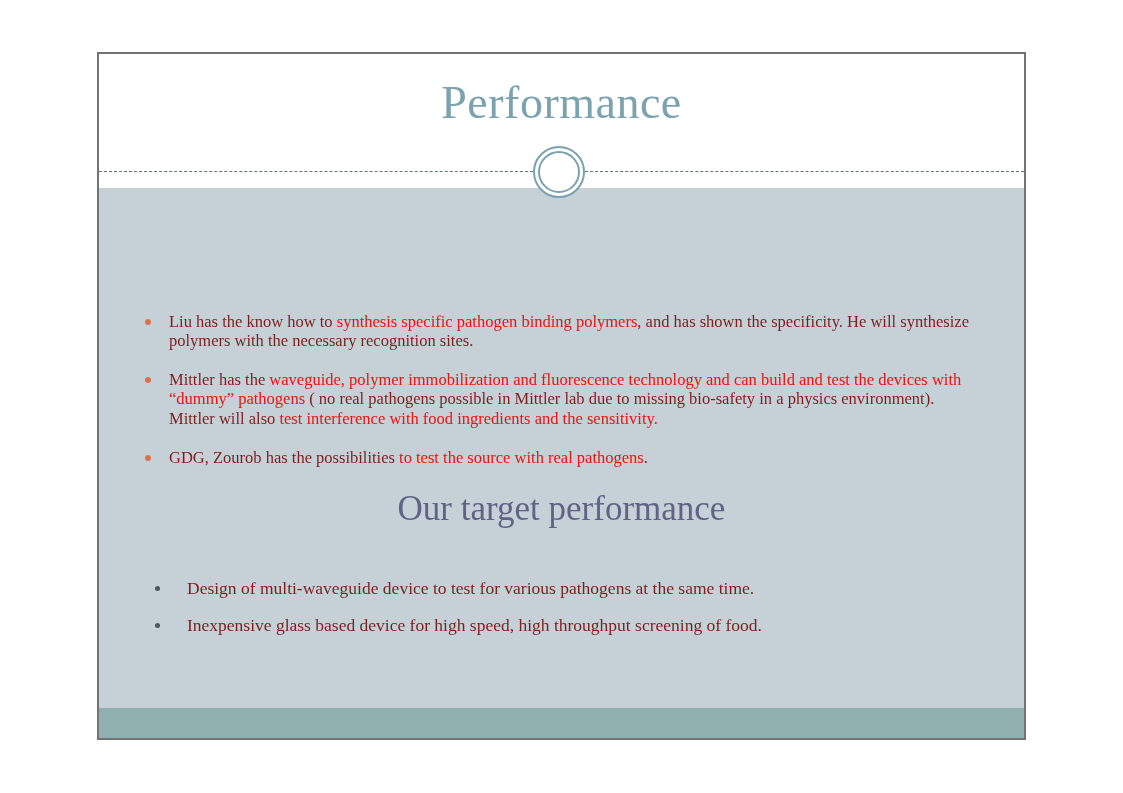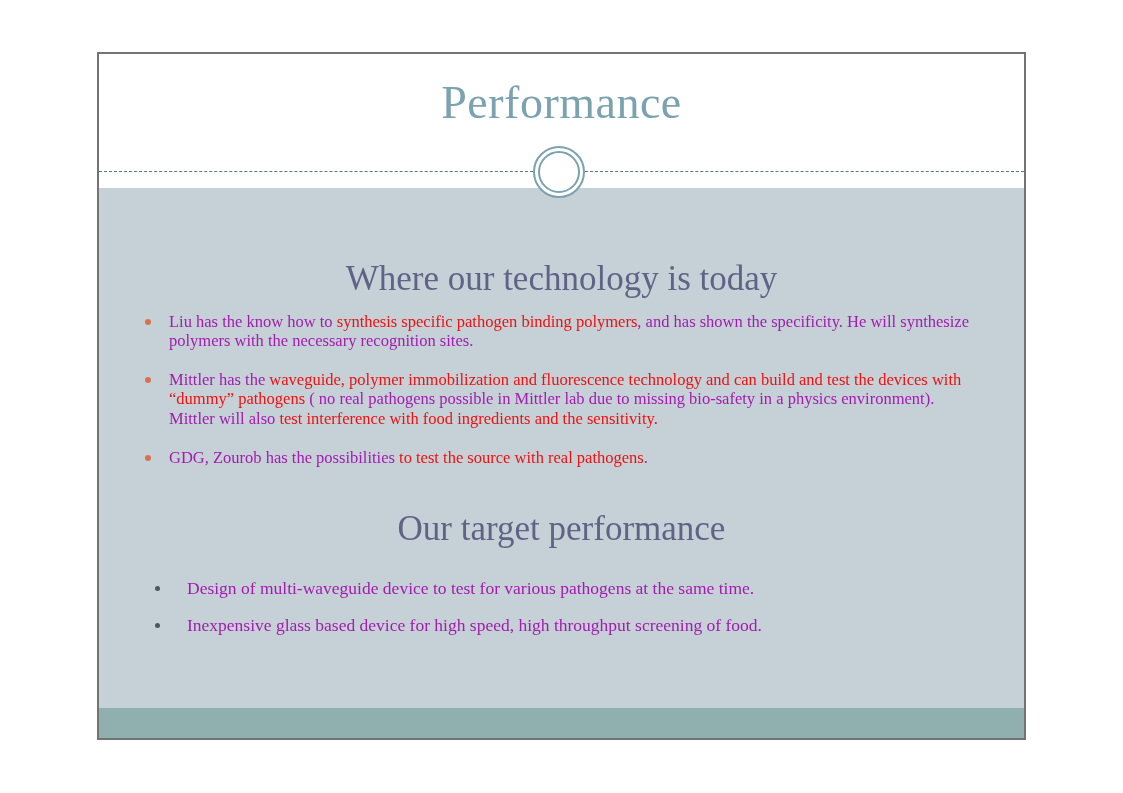--- a/index.html
+++ b/index.html
@@ -112,21 +112,21 @@
     line-height: 1.1;
     font-family: "Liberation Serif", "DejaVu Serif", serif;
   }
   #heading-today {
     position: absolute;
     left: 0; top: 72px;
     width: 100%;
   }
   #heading-target {
     position: absolute;
-    left: 0; top: 322px;
+    left: 0; top: 302px;
     width: 100%;
   }
 
   
   #upper-list {
     position: absolute;
     left: 40px;
     top: 124px;
     width: 845px;
     margin: 0;
@@ -175,38 +175,37 @@
     position: absolute;
     left: 10px;
     top: 10px;
     width: 5px;
     height: 5px;
     border-radius: 50%;
     background: #4a585f;
   }
 
   .hl-red { color: #ee1111; }
-  .txt-normal { color: #a21caf; }
+  .txt-normal { color: #7f1d1d; }
 </style>
 </head>
 <body>
 
 <div id="slide">
 
   <div id="header">
     <div id="slide-title">Performance</div>
   </div>
 
   <div id="divider"></div>
 
   <div id="circle-ornament"></div>
 
   <div id="body-panel">
 
-    <div id="heading-today" class="section-heading">Where our technology is today</div>
 
     <ul id="upper-list">
         <li><span class="bullet-dot"></span><span><span class="txt-normal">Liu has the know how to </span><span class="hl-red">synthesis specific pathogen binding polymers</span><span class="txt-normal">, and has shown the specificity. He will synthesize polymers with the necessary recognition sites.</span></span></li>
         <li><span class="bullet-dot"></span><span><span class="txt-normal">Mittler has the </span><span class="hl-red">waveguide, polymer immobilization and fluorescence technology and can build and test the devices with “dummy” pathogens</span><span class="txt-normal"> ( no real pathogens possible in Mittler lab due to missing bio-safety in a physics  environment).  Mittler will also </span><span class="hl-red">test interference with food ingredients and the sensitivity.</span></span></li>
         <li><span class="bullet-dot"></span><span><span class="txt-normal">GDG, Zourob has the possibilities </span><span class="hl-red">to test the source with real pathogens</span><span class="txt-normal">.</span></span></li>
       </ul>
 
     <div id="heading-target" class="section-heading">Our target performance</div>
 
     <ul id="lower-list">

